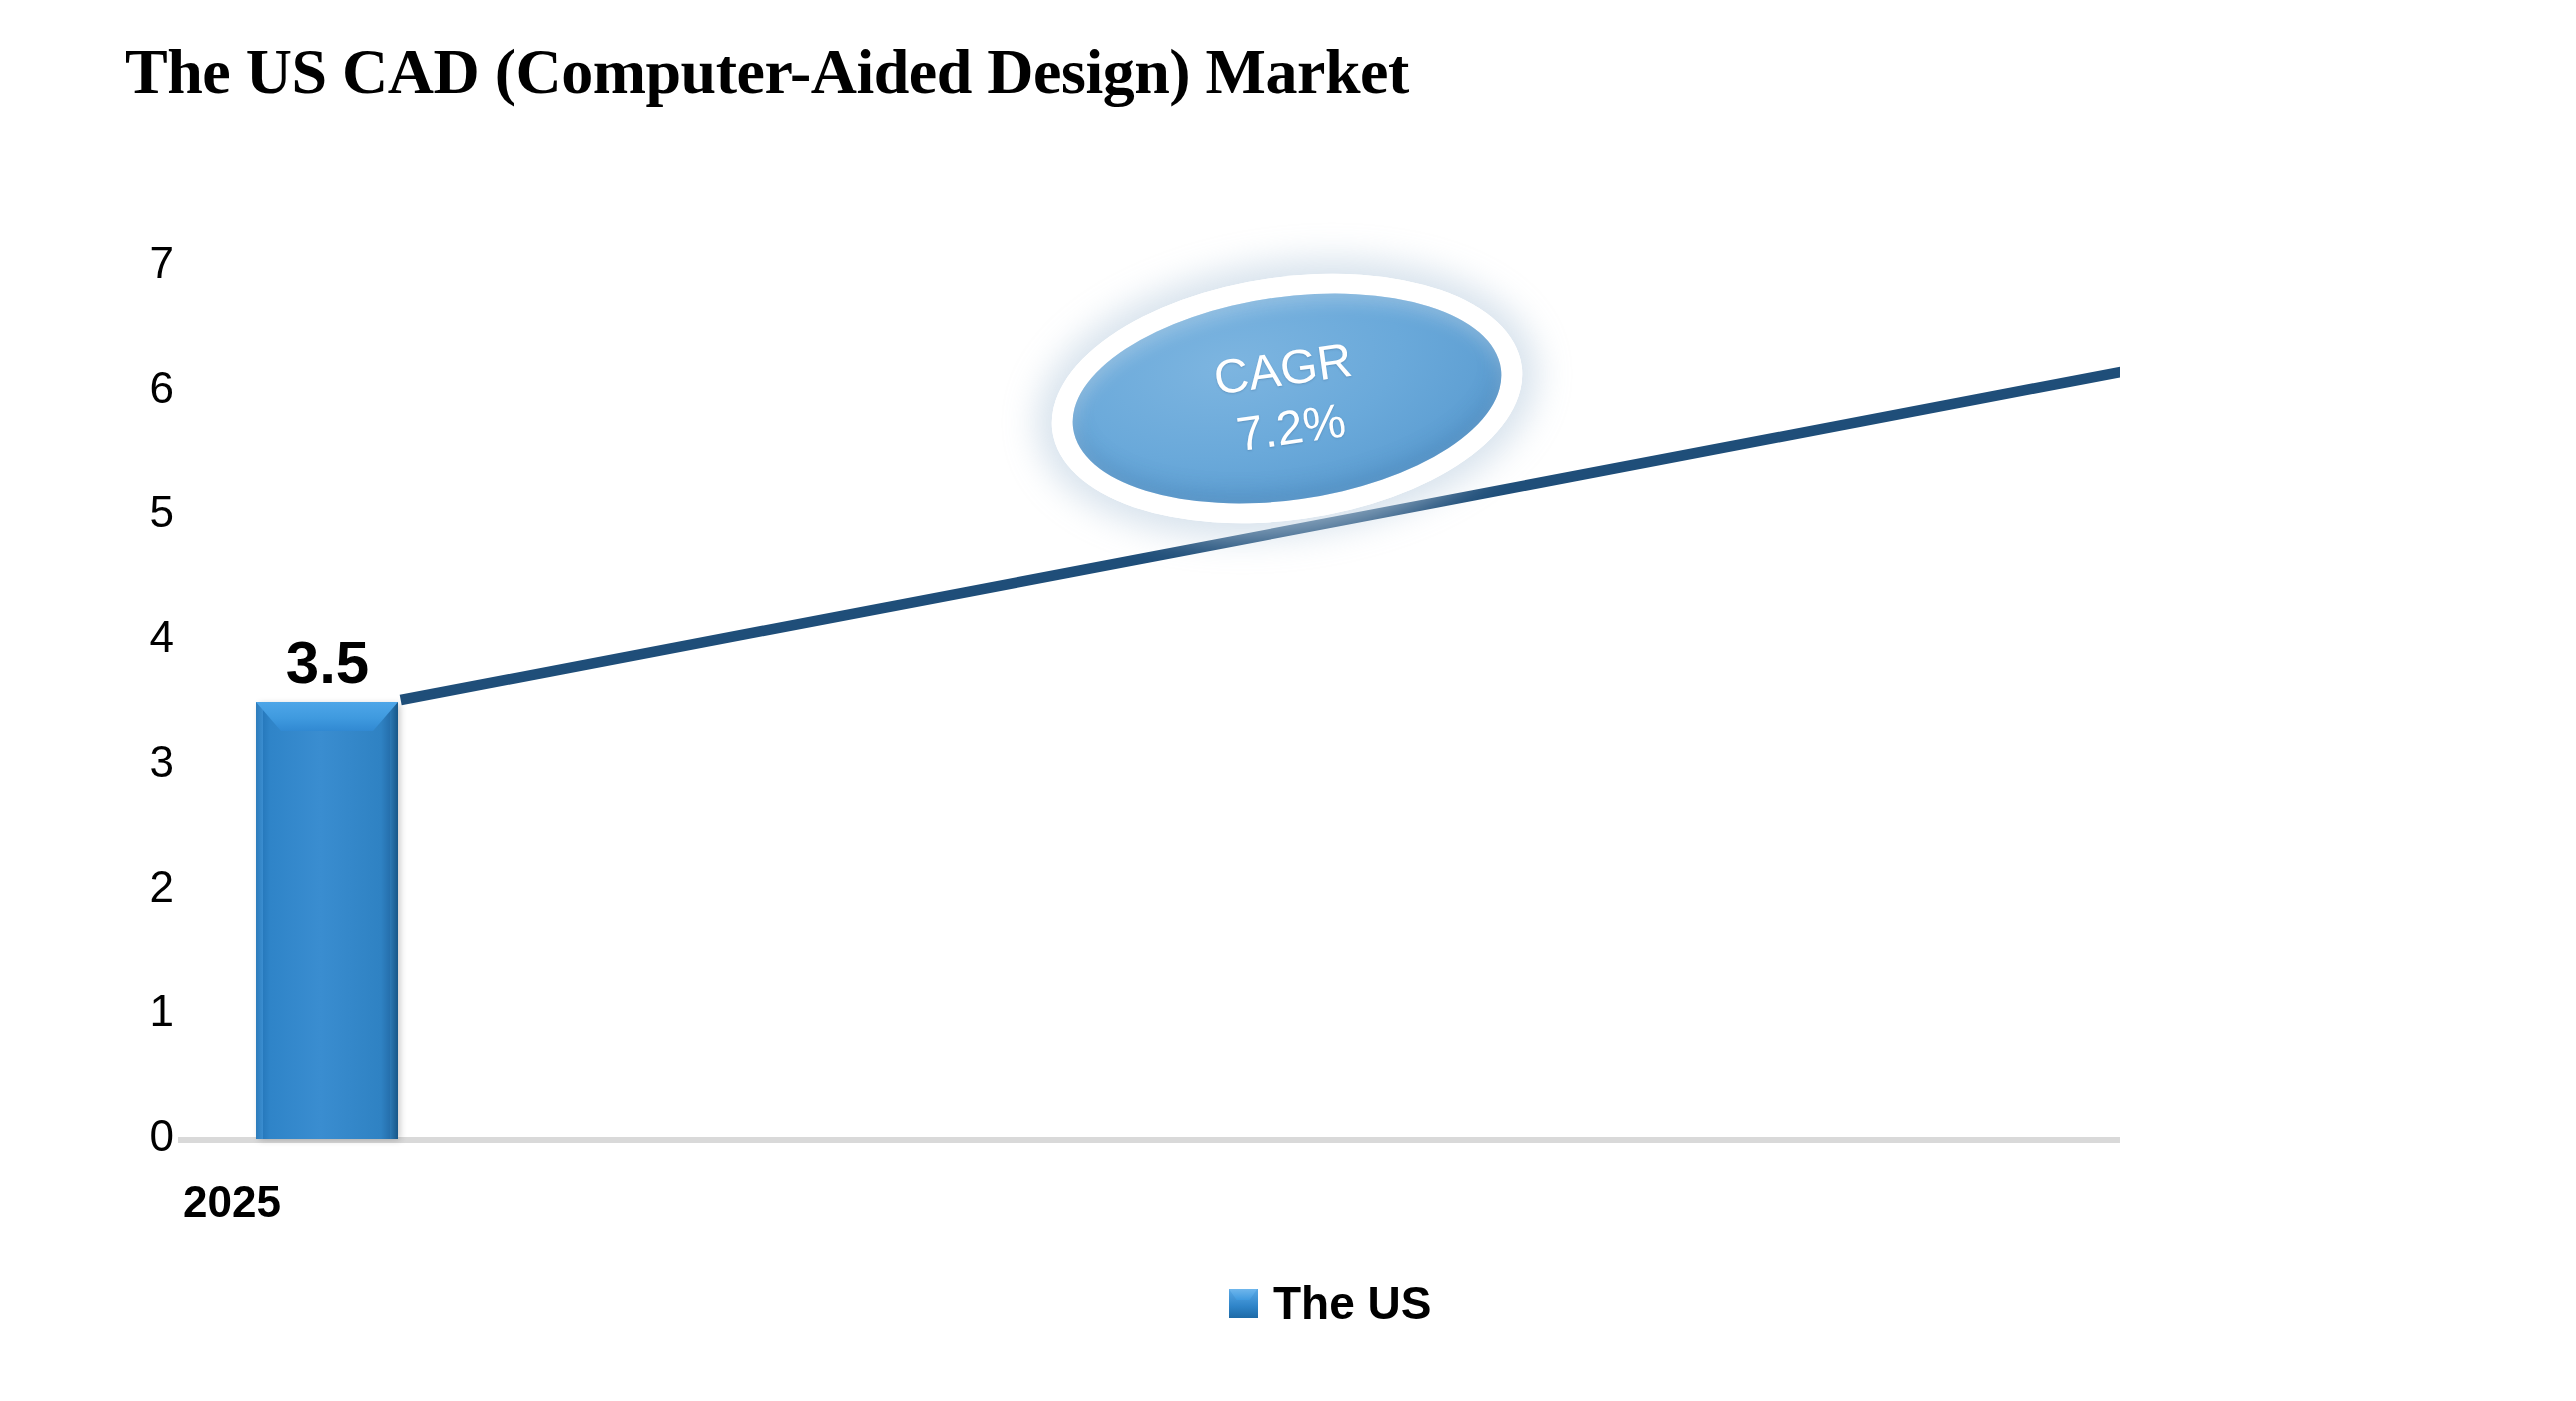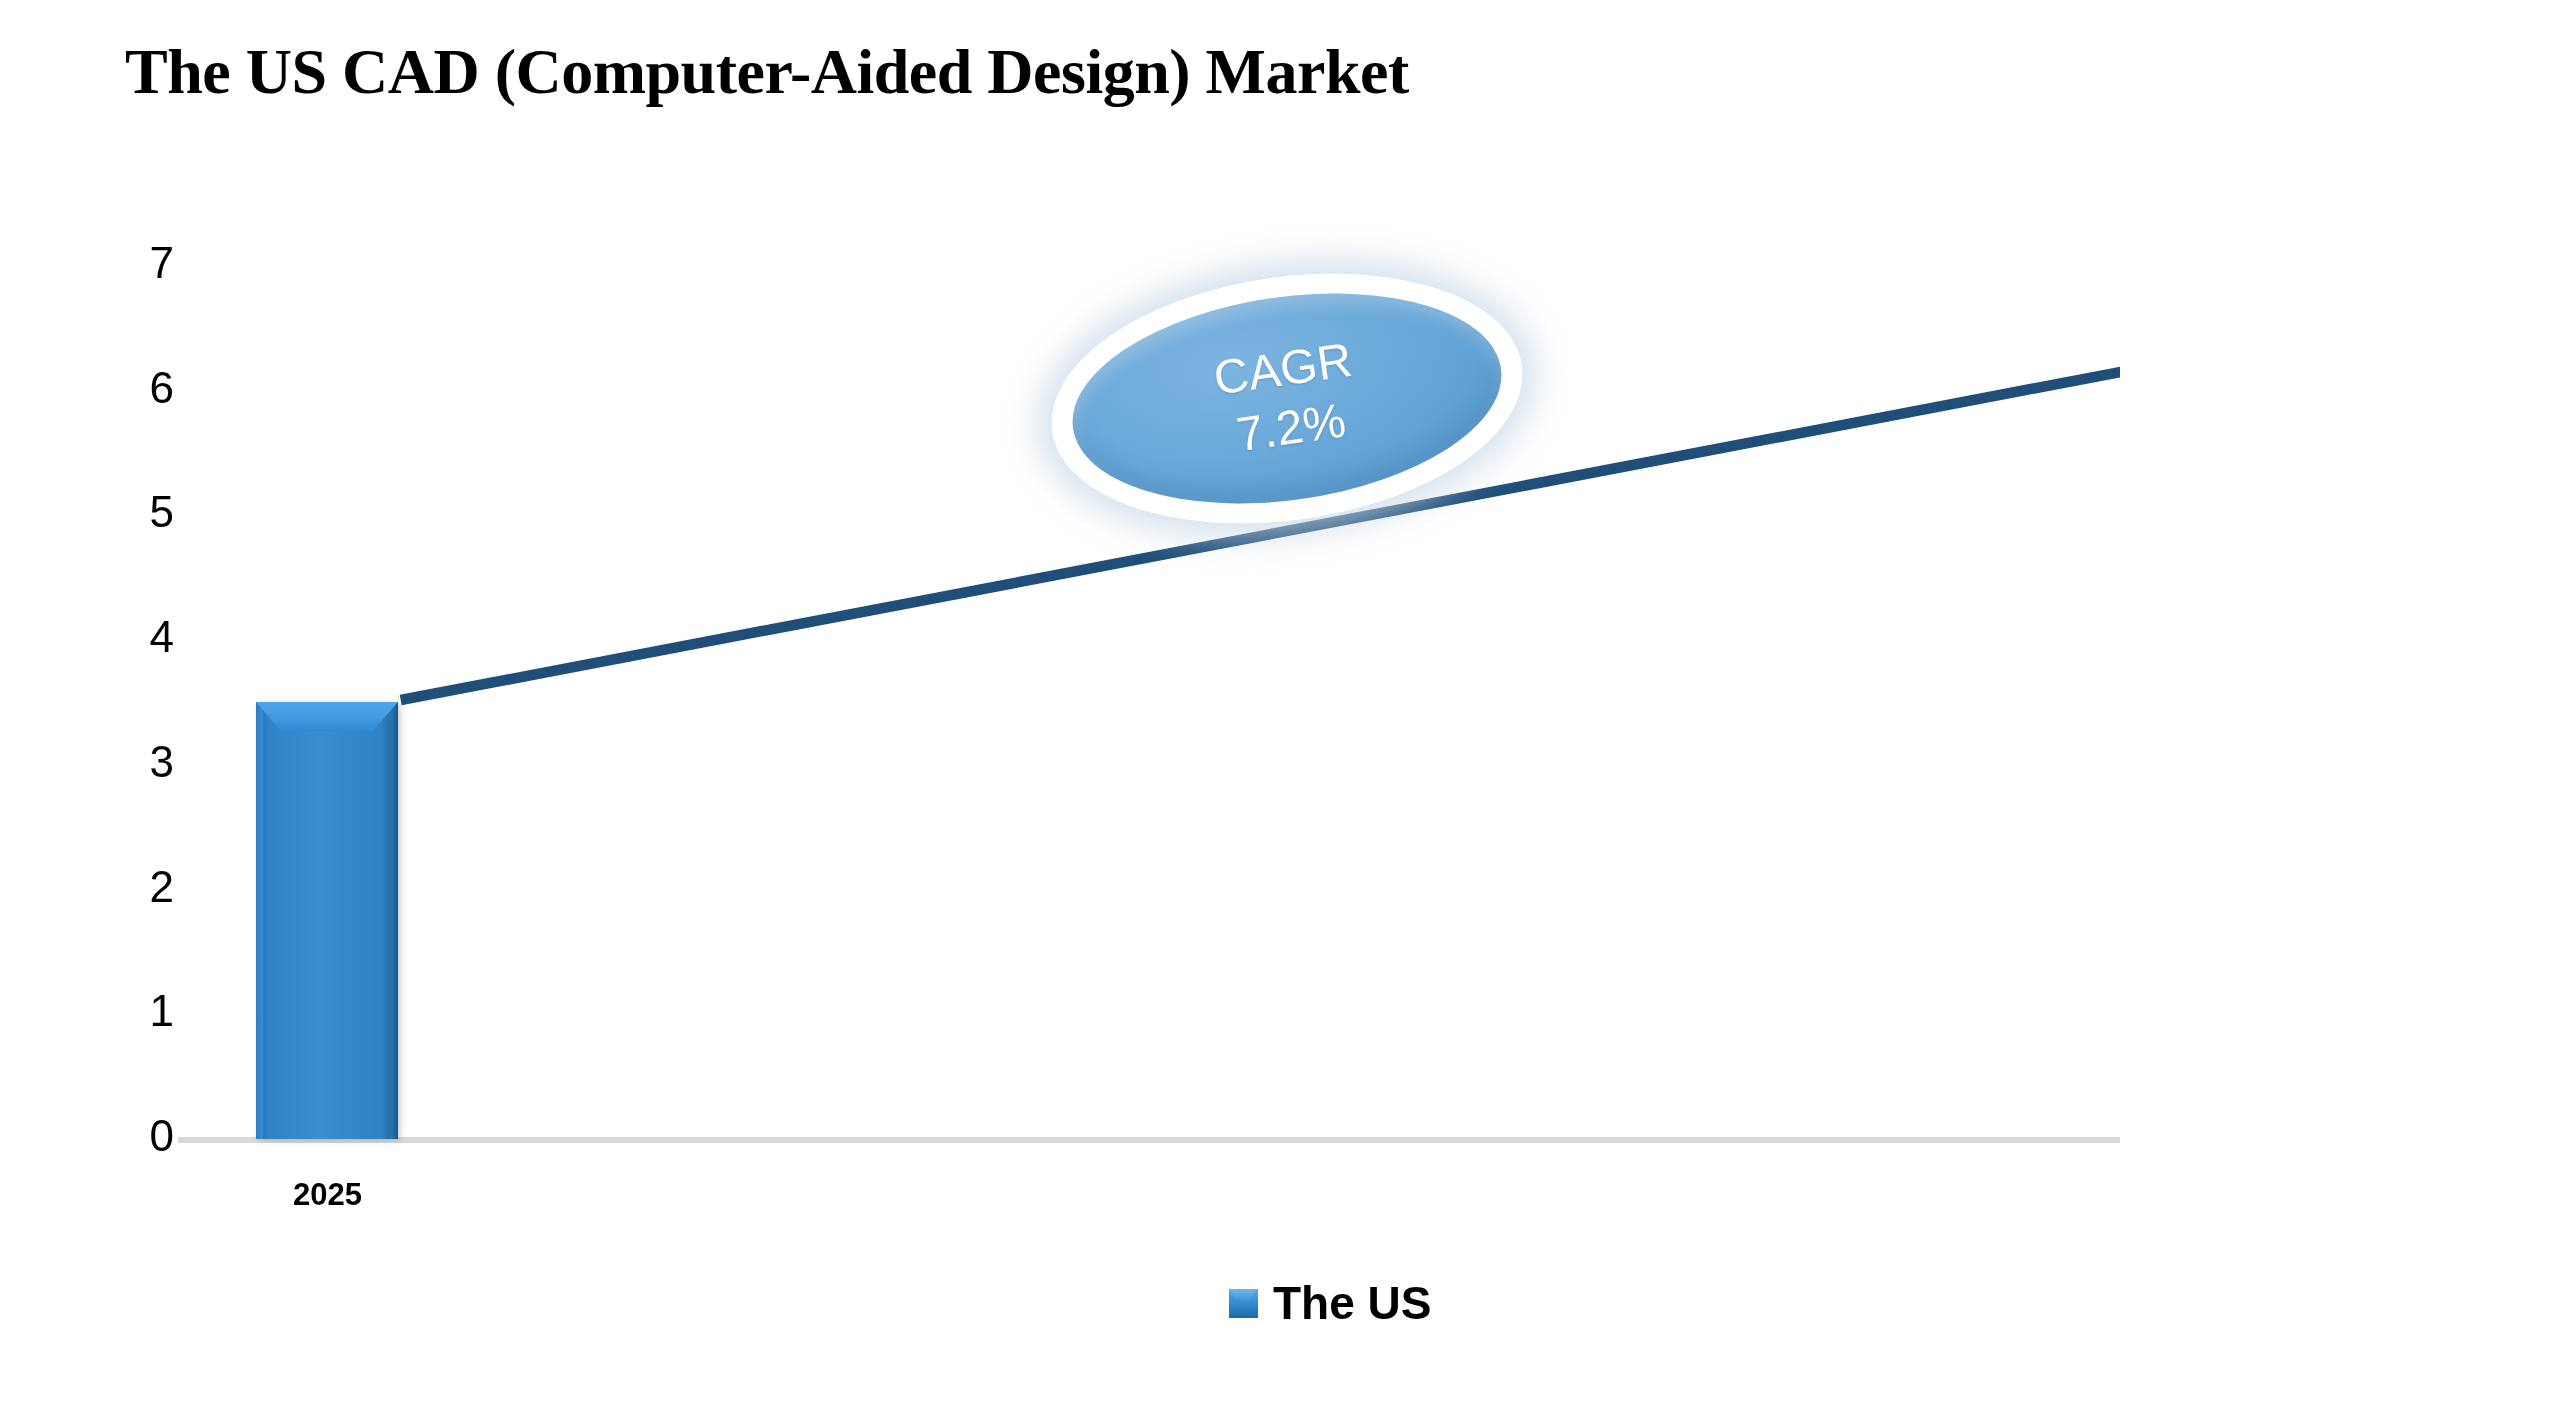--- a/index.html
+++ b/index.html
@@ -53,24 +53,24 @@
     width: 87px;
     text-align: right;
     font-family: "Liberation Sans", sans-serif;
     font-size: 44px;
     color: #000000;
     line-height: 1;
   }
   .xtick {
     position: absolute;
     width: 289px;
-    text-align: center;
-    font-family: "Liberation Sans", sans-serif;
-    font-weight: bold;
-    font-size: 31px;
+    text-align: left;
+    font-family: "Liberation Sans", sans-serif;
+    font-weight: bold;
+    font-size: 44px;
     color: #000000;
   }
   #axis-line {
     position: absolute;
     left: 178px;
     top: 1137px;
     width: 2186px;
     height: 5.8px;
     background: #d9d9d9;
   }
@@ -217,20 +217,21 @@
     <div class="ytick" style="left:87px; top:366px;">6</div>
     <div class="ytick" style="left:87px; top:490px;">5</div>
     <div class="ytick" style="left:87px; top:615px;">4</div>
     <div class="ytick" style="left:87px; top:740px;">3</div>
     <div class="ytick" style="left:87px; top:865px;">2</div>
     <div class="ytick" style="left:87px; top:989px;">1</div>
     <div class="ytick" style="left:87px; top:1114px;">0</div>
 
     <div id="axis-line"></div>
 
+    <div class="bar-label" style="left:183px; top:628px;">3.5</div>
     <div class="bar" style="left:256px; top:702px; width:142px; height:437px;">
       <div class="bar-left-edge"></div>
       <div class="bar-right-edge"></div>
       <div class="bar-top-bevel"></div>
     </div>
 
     <div class="bar-label" style="left:2162px; top:243px;">6.5</div>
     <div class="bar" style="left:2249px; top:327px; width:117px; height:812px;">
       <div class="bar-left-edge"></div>
       <div class="bar-right-edge"></div>

